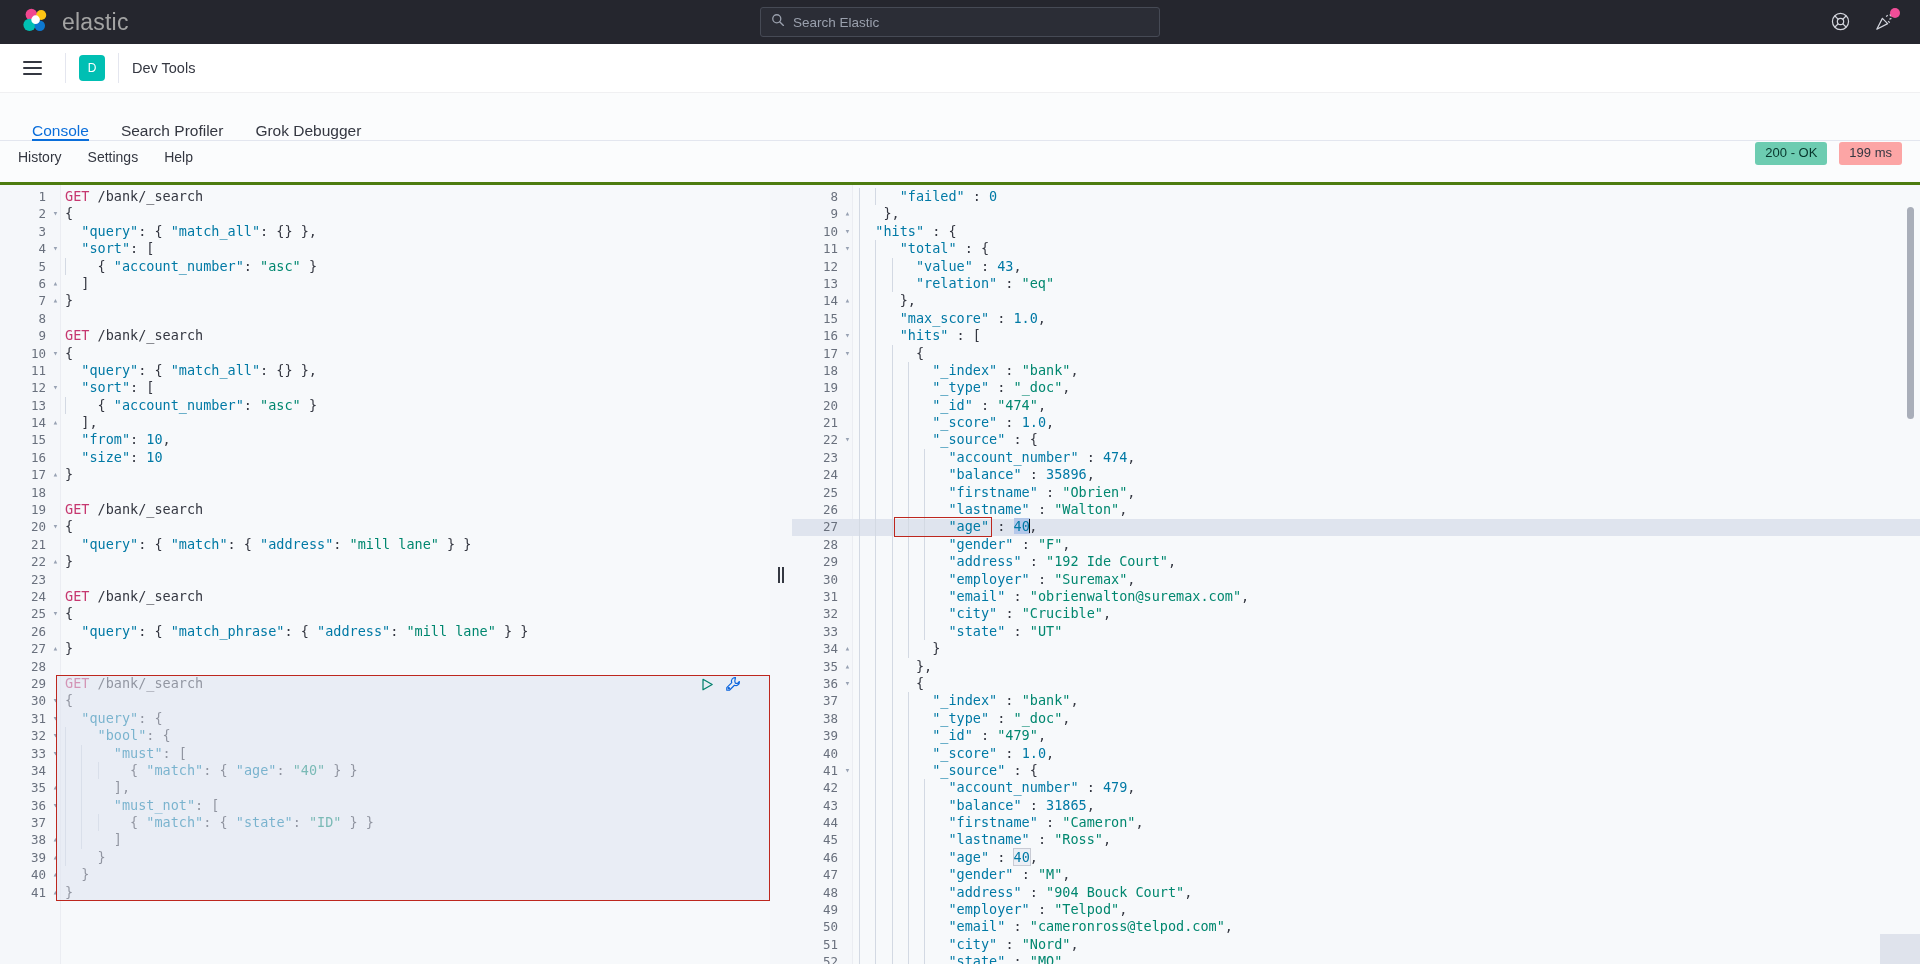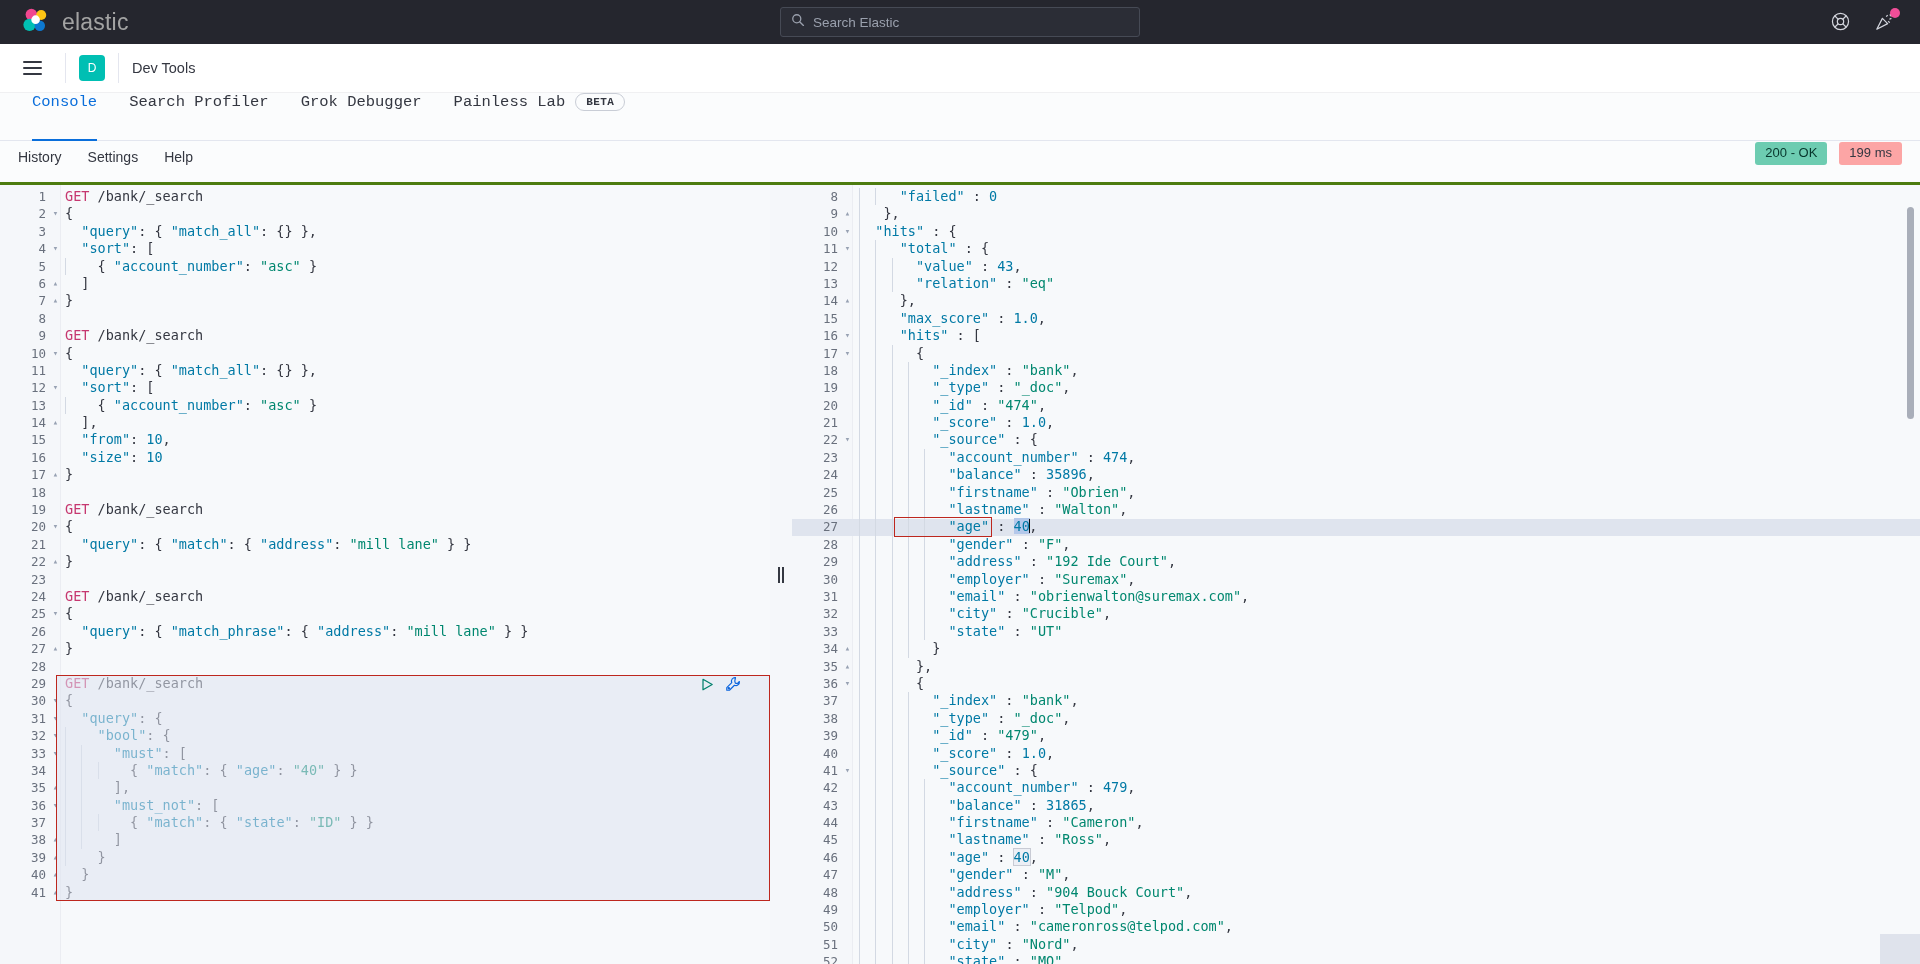--- a/index.html
+++ b/index.html
@@ -28,21 +28,21 @@
   .brand-name {
     color: #a3a3a3;
     font-size: 23px;
     letter-spacing: .2px;
     font-weight: 400;
   }
   .search-wrap {
     position: absolute;
     left: 50%;
     transform: translateX(-50%);
-    width: 360px;
+    width: 400px;
   }
   .search-box {
     height: 30px;
     background: #2b2d36;
     border: 1px solid #464a55;
     border-radius: 3px;
     display: flex;
     align-items: center;
     padding: 0 10px;
     gap: 8px;
@@ -105,27 +105,26 @@
   
   .tabs-row {
     height: 48px;
     background: #fbfcfd;
     border-bottom: 1px solid #e3e6ef;
     display: flex;
     align-items: stretch;
     padding-left: 16px;
   }
   .tab {
-    display: flex; align-items: flex-start; gap: 10px;
+    display: flex; align-items: flex-end; gap: 10px;
     padding: 0 16px;
     font-size: 15.5px;
     color: #343741;
     cursor: pointer;
     position: relative;
-    font-family: Liberation Mono, monospace;
   }
   .tab.active { color: #0a6edb; }
   .tab.active::after {
     content: "";
     position: absolute;
     left: 16px; right: 16px; bottom: -1px;
     height: 2px; background: #0a6edb;
   }
   .beta-badge {
     border: 1px solid #c9cdd6;
@@ -412,24 +411,20 @@
 
 <div class="tabs-row">
   <div class="tab active">
     <span>Console</span>
   </div>
   <div class="tab">
     <span>Search Profiler</span>
   </div>
   <div class="tab">
     <span>Grok Debugger</span>
-  </div>
-  <div class="tab">
-    <span>Painless Lab</span>
-    <span class="beta-badge">BETA</span>
   </div>
 </div>
 
 <div class="console-toolbar">
   <span class="tb-link">History</span>
   <span class="tb-link">Settings</span>
   <span class="tb-link">Help</span>
   <div class="toolbar-right">
     <span class="status-badge">200 - OK</span>
     <span class="time-badge">199 ms</span>

